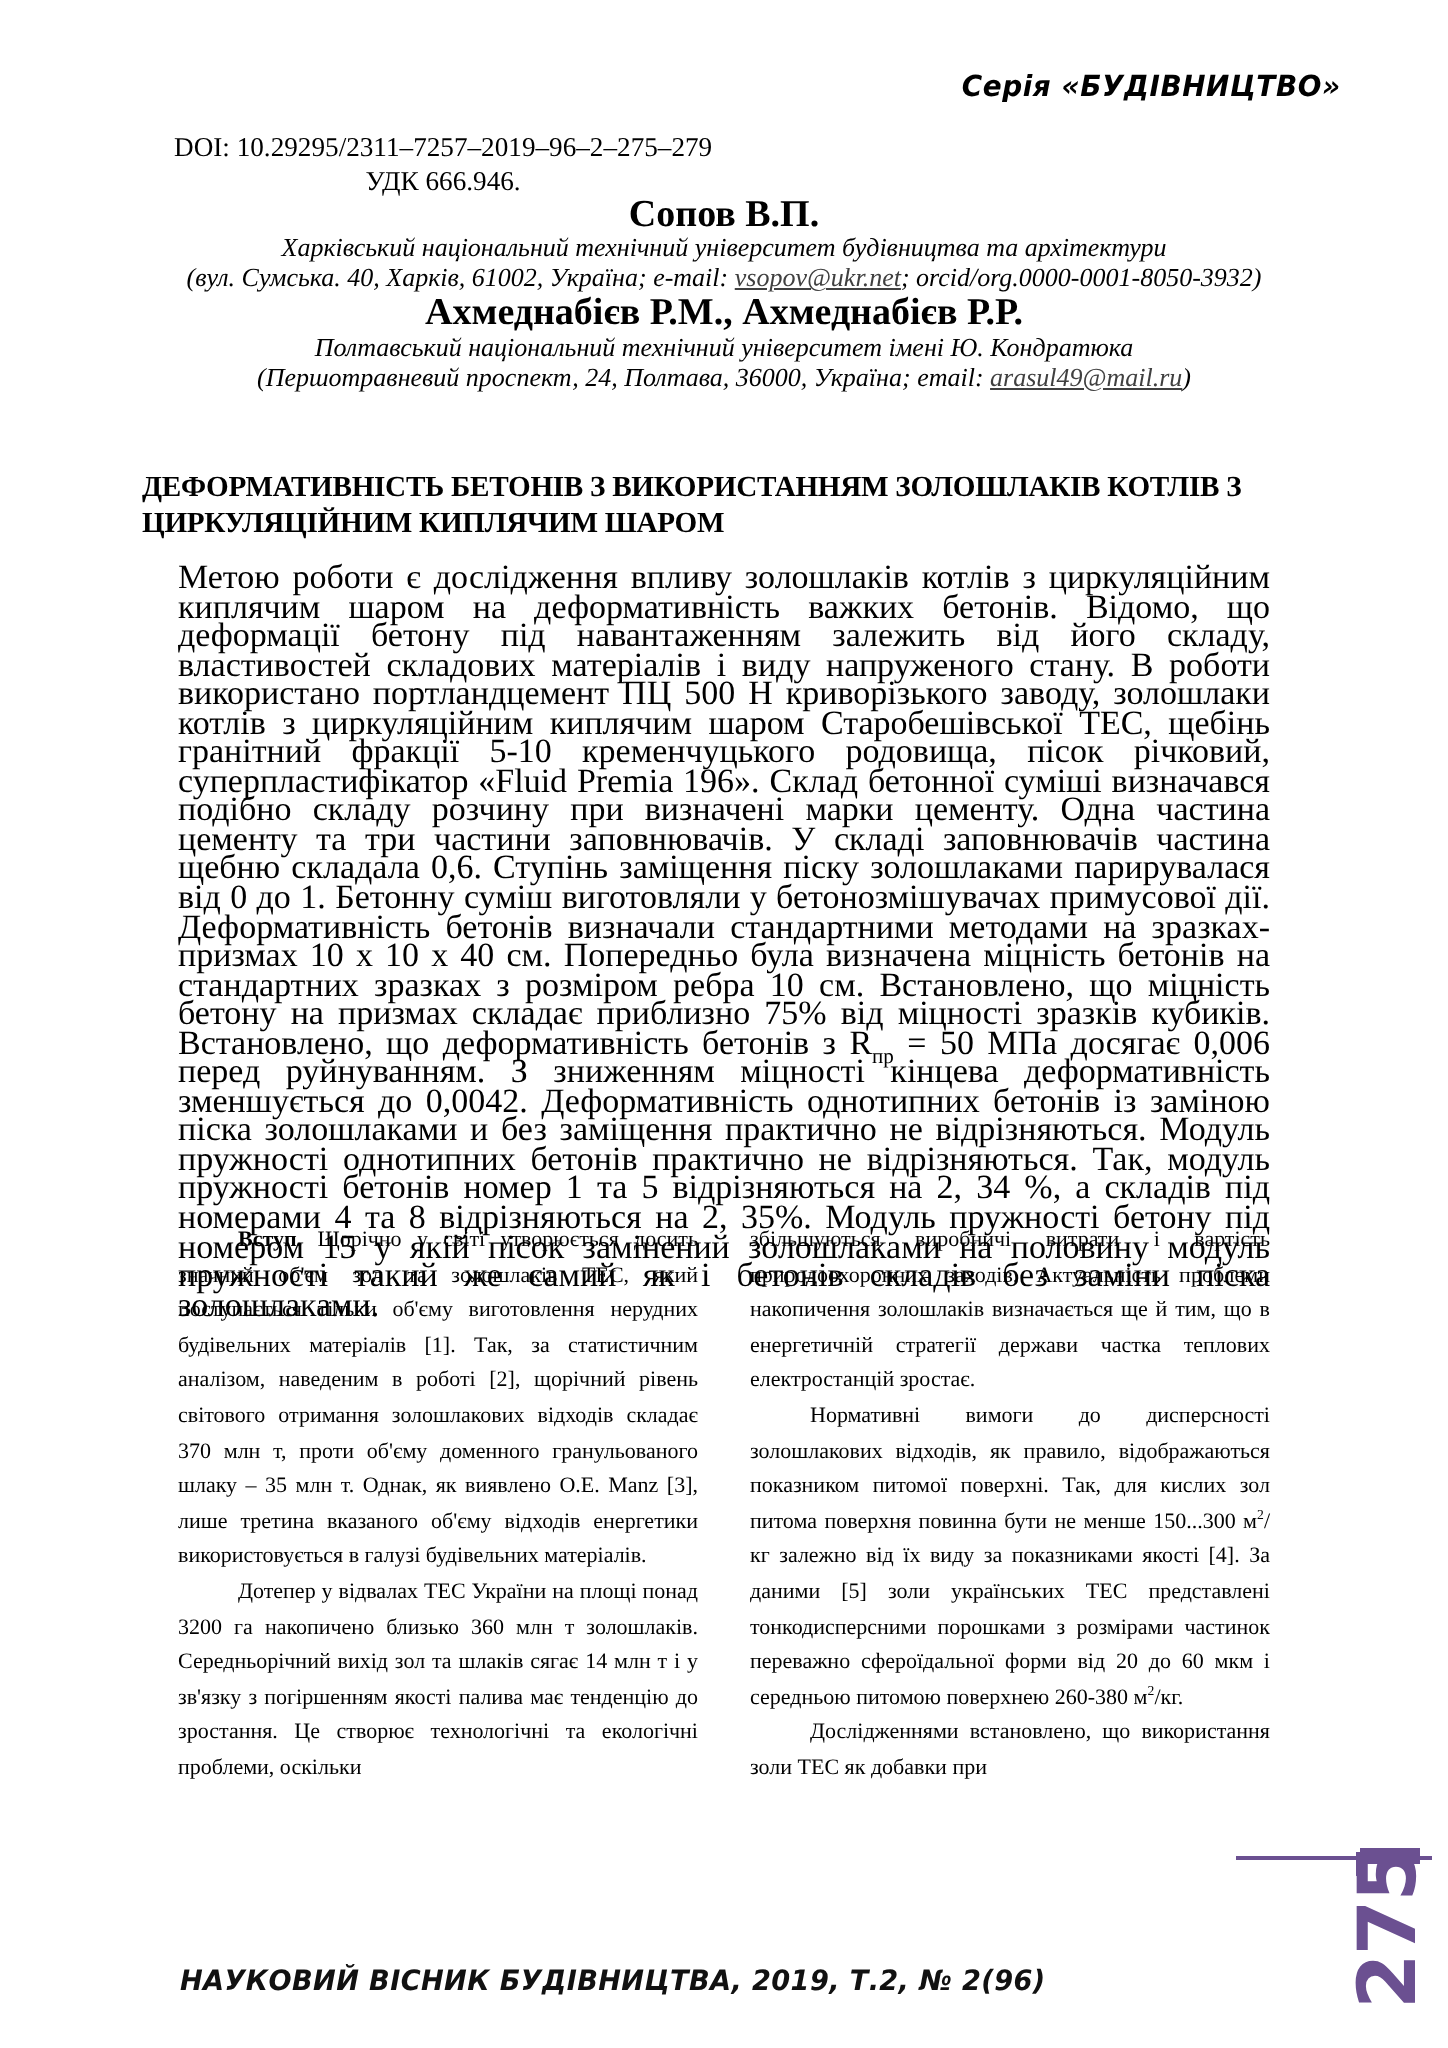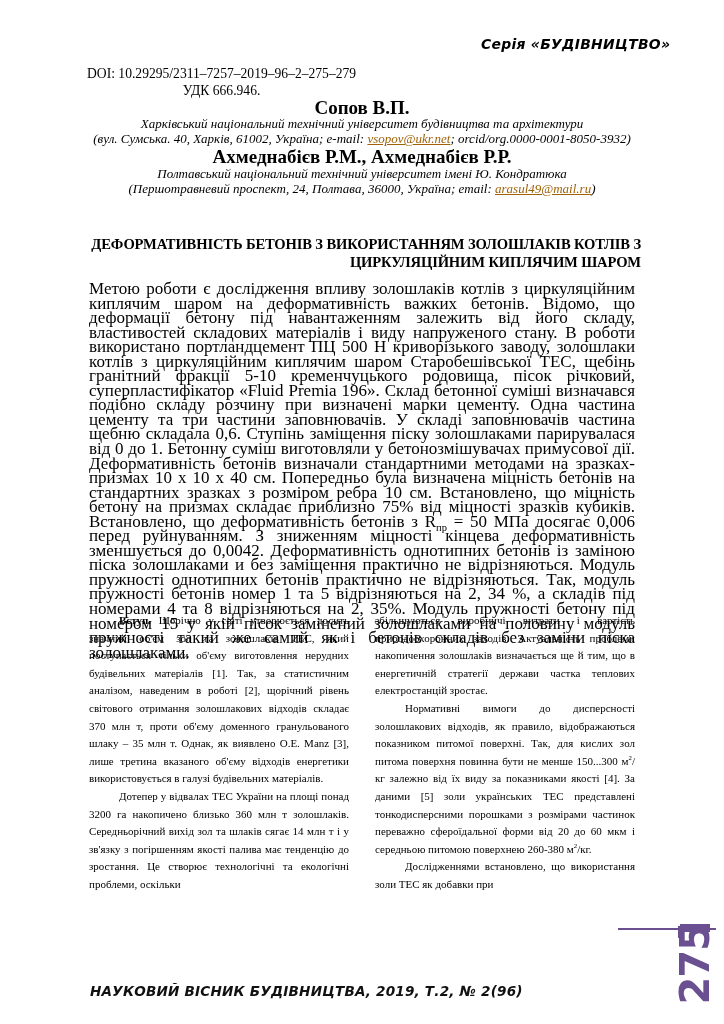--- a/index.html
+++ b/index.html
@@ -66,33 +66,33 @@
     font-size: 19px;
     margin: 0 0 1px 0;
   }
   .affil {
     font-style: italic;
     font-size: 13px;
     line-height: 15px;
     margin: 0;
   }
   .affil a, .mail {
-    color: #a16207;
+    color: #404040;
     text-decoration: underline;
     font-style: italic;
   }
   .gap-sm { height: 3px; }
 
   
   .article-title {
     position: absolute;
-    left: 91px;
+    left: 71px;
     top: 235px;
     width: 550px;
-    text-align: right;
+    text-align: left;
     font-weight: bold;
     font-size: 14.6px;
     line-height: 18px;
     letter-spacing: -0.15px;
   }
 
   
   .abstract {
     position: absolute;
     left: 89px;

